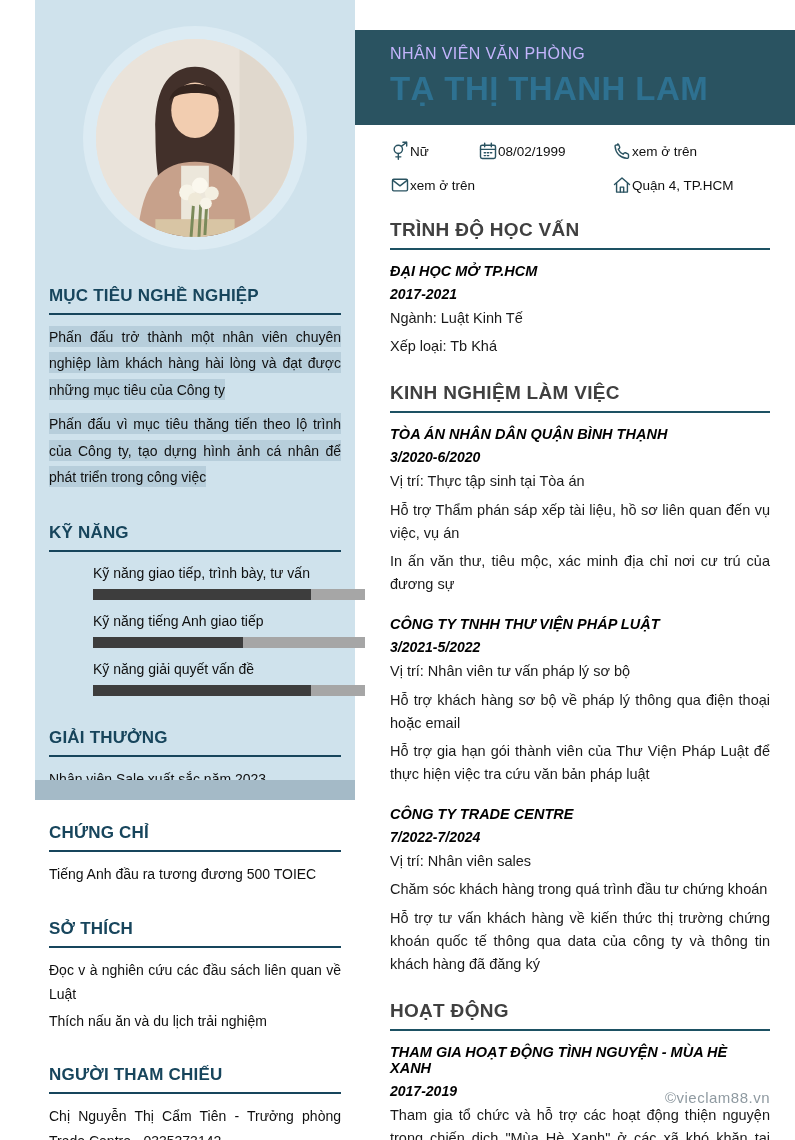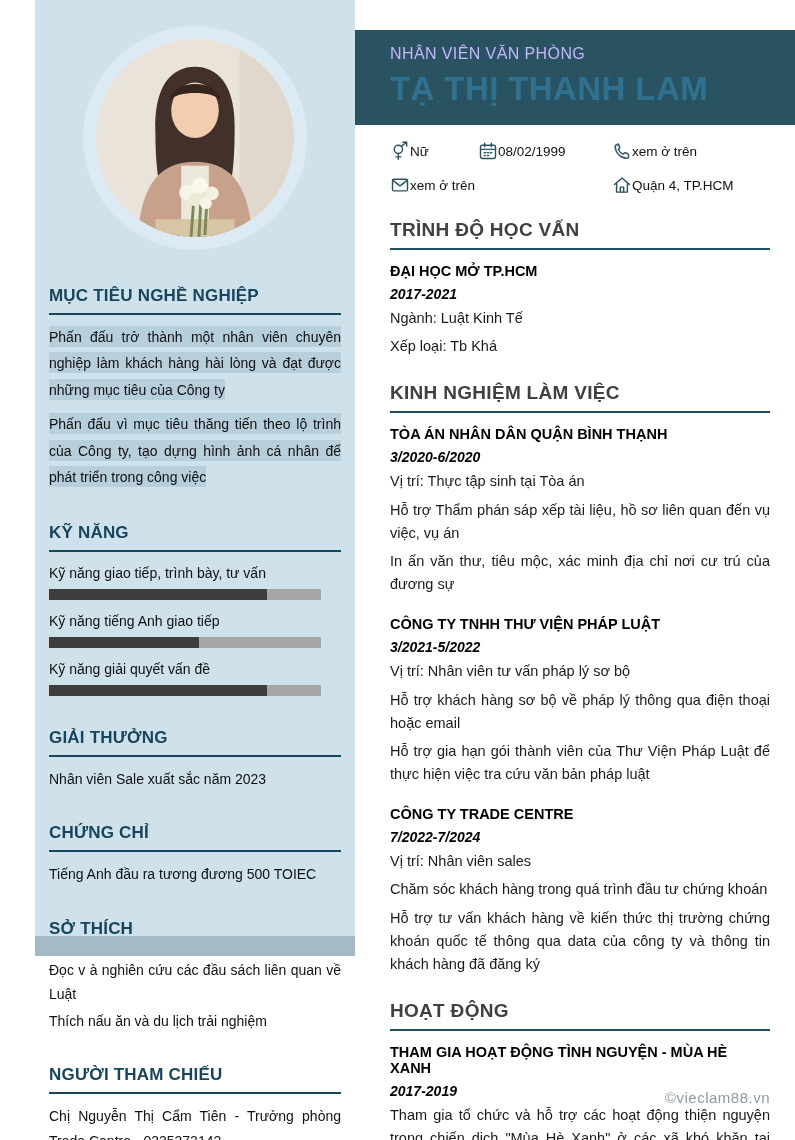--- a/index.html
+++ b/index.html
@@ -1,51 +1,51 @@
 <!DOCTYPE html>
 <html><head>
 <meta charset="utf-8">
 <style>
   * { margin:0; padding:0; box-sizing:border-box; }
   html,body { background:#fff; }
   body { font-family:"Liberation Sans", sans-serif; }
   .page { position:relative; width:795px; height:1140px; background:#ffffff; overflow:hidden; }
 
   
-  .sidebar { position:absolute; left:35px; top:0; width:320px; height:956px; background:#cfe2ec; padding:0 14px; }
+  .sidebar { position:absolute; left:35px; top:0; width:320px; height:800px; background:#cfe2ec; padding:0 14px; }
   .photo-wrap { width:224px; height:224px; margin:26px auto 0; border-radius:50%; background:#dcebf3; display:flex; align-items:center; justify-content:center; }
   .photo { width:198px; height:198px; border-radius:50%; overflow:hidden; background:#eae3da; }
   .photo svg { display:block; width:100%; height:100%; }
   .side-section { margin-top:32px; }
   .side-section.first { margin-top:36px; }
   .side-title { font-size:17px; font-weight:bold; color:#17455c; letter-spacing:.2px; padding-bottom:7px; border-bottom:2.5px solid #17455c; }
   .objective p { font-size:14px; line-height:1.9; text-align:justify; color:#101010; margin-top:8px; }
   .objective p span { background:#b7cedb; padding:2.5px 0; }
-  .skill { margin-top:13px; }
+  .skill { margin-top:13px;margin-left:44px; }
   .skill-label { font-size:14px; color:#101010; margin-bottom:8px; }
   .bar { width:272px; height:11px; background:#a6a6a6; }
   .fill { height:100%; background:#3d3d3d; }
   .side-text { font-size:14px; line-height:1.75; color:#101010; margin-top:10px; text-align:justify; }
   .side-bottom { position:absolute; left:0; bottom:0; width:100%; height:20px; background:#a4bac7; }
 
   
   .main { position:absolute; left:355px; top:0; width:440px; }
   .header-band { margin-top:30px; background:#2a5361; padding:15px 20px 17px 35px; }
   .header-sub { color:#c4b5fd; font-size:16px; letter-spacing:.4px; }
   .header-name { color:#2e7191; font-size:33px; font-weight:bold; margin-top:7px; letter-spacing:.4px; }
   .contact { display:grid; grid-template-columns:88px 134px 1fr; row-gap:14px; margin:16px 20px 0 35px; }
   .contact-item { display:flex; align-items:center; font-size:13.5px; color:#101010; }
   .contact-item.span2 { grid-column:1 / 3; }
   .cicon { width:20px; height:20px; flex:0 0 20px; color:#2a5361; }
   .cicon svg { display:block; width:100%; height:100%; }
 
   .main-section { margin:24px 25px 0 35px; }
   .main-title { font-size:19px; font-weight:bold; color:#404040; letter-spacing:.3px; padding-bottom:7px; border-bottom:2.5px solid #1d5163; }
   .entry { margin-top:13px; }
-  .entry-org { font-size:14.5px; font-weight:bold; color:#000; }
+  .entry-org { font-size:14.5px; font-weight:bold; color:#000;font-style:italic; }
   .entry-period { font-size:14px; font-weight:bold; font-style:italic; color:#000; margin-top:7px; }
   .entry .line { font-size:14.5px; color:#1a1a1a; line-height:1.6; margin-top:5px; text-align:justify; }
 
   .watermark { position:absolute; right:25px; bottom:34px; font-size:15px; color:#8f9aa1; letter-spacing:.5px; }
 </style>
 </head>
 <body>
 
 <div class="page">
 

